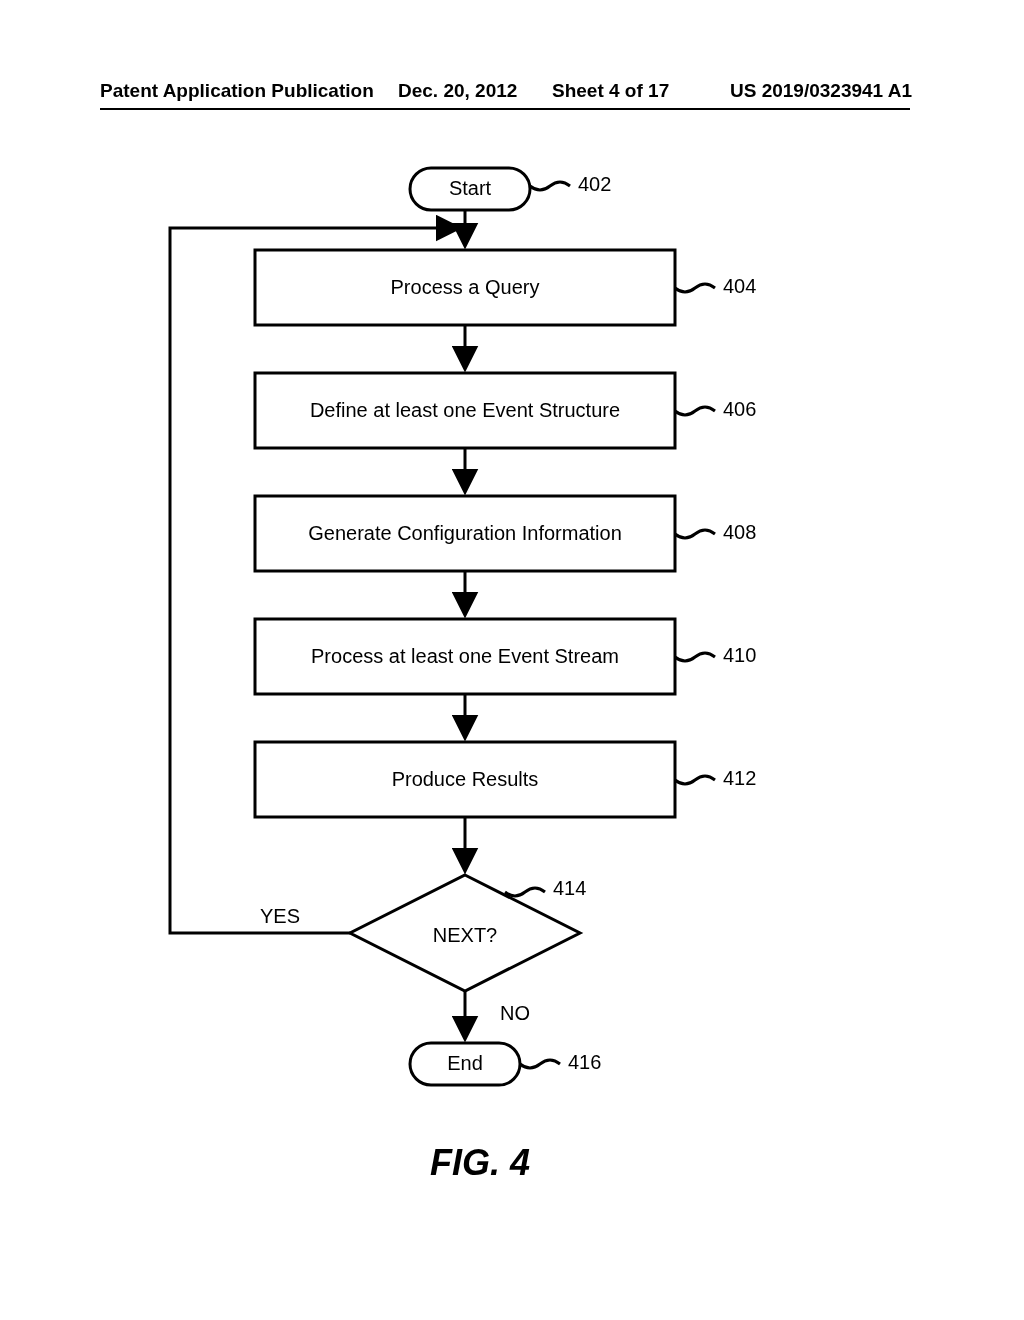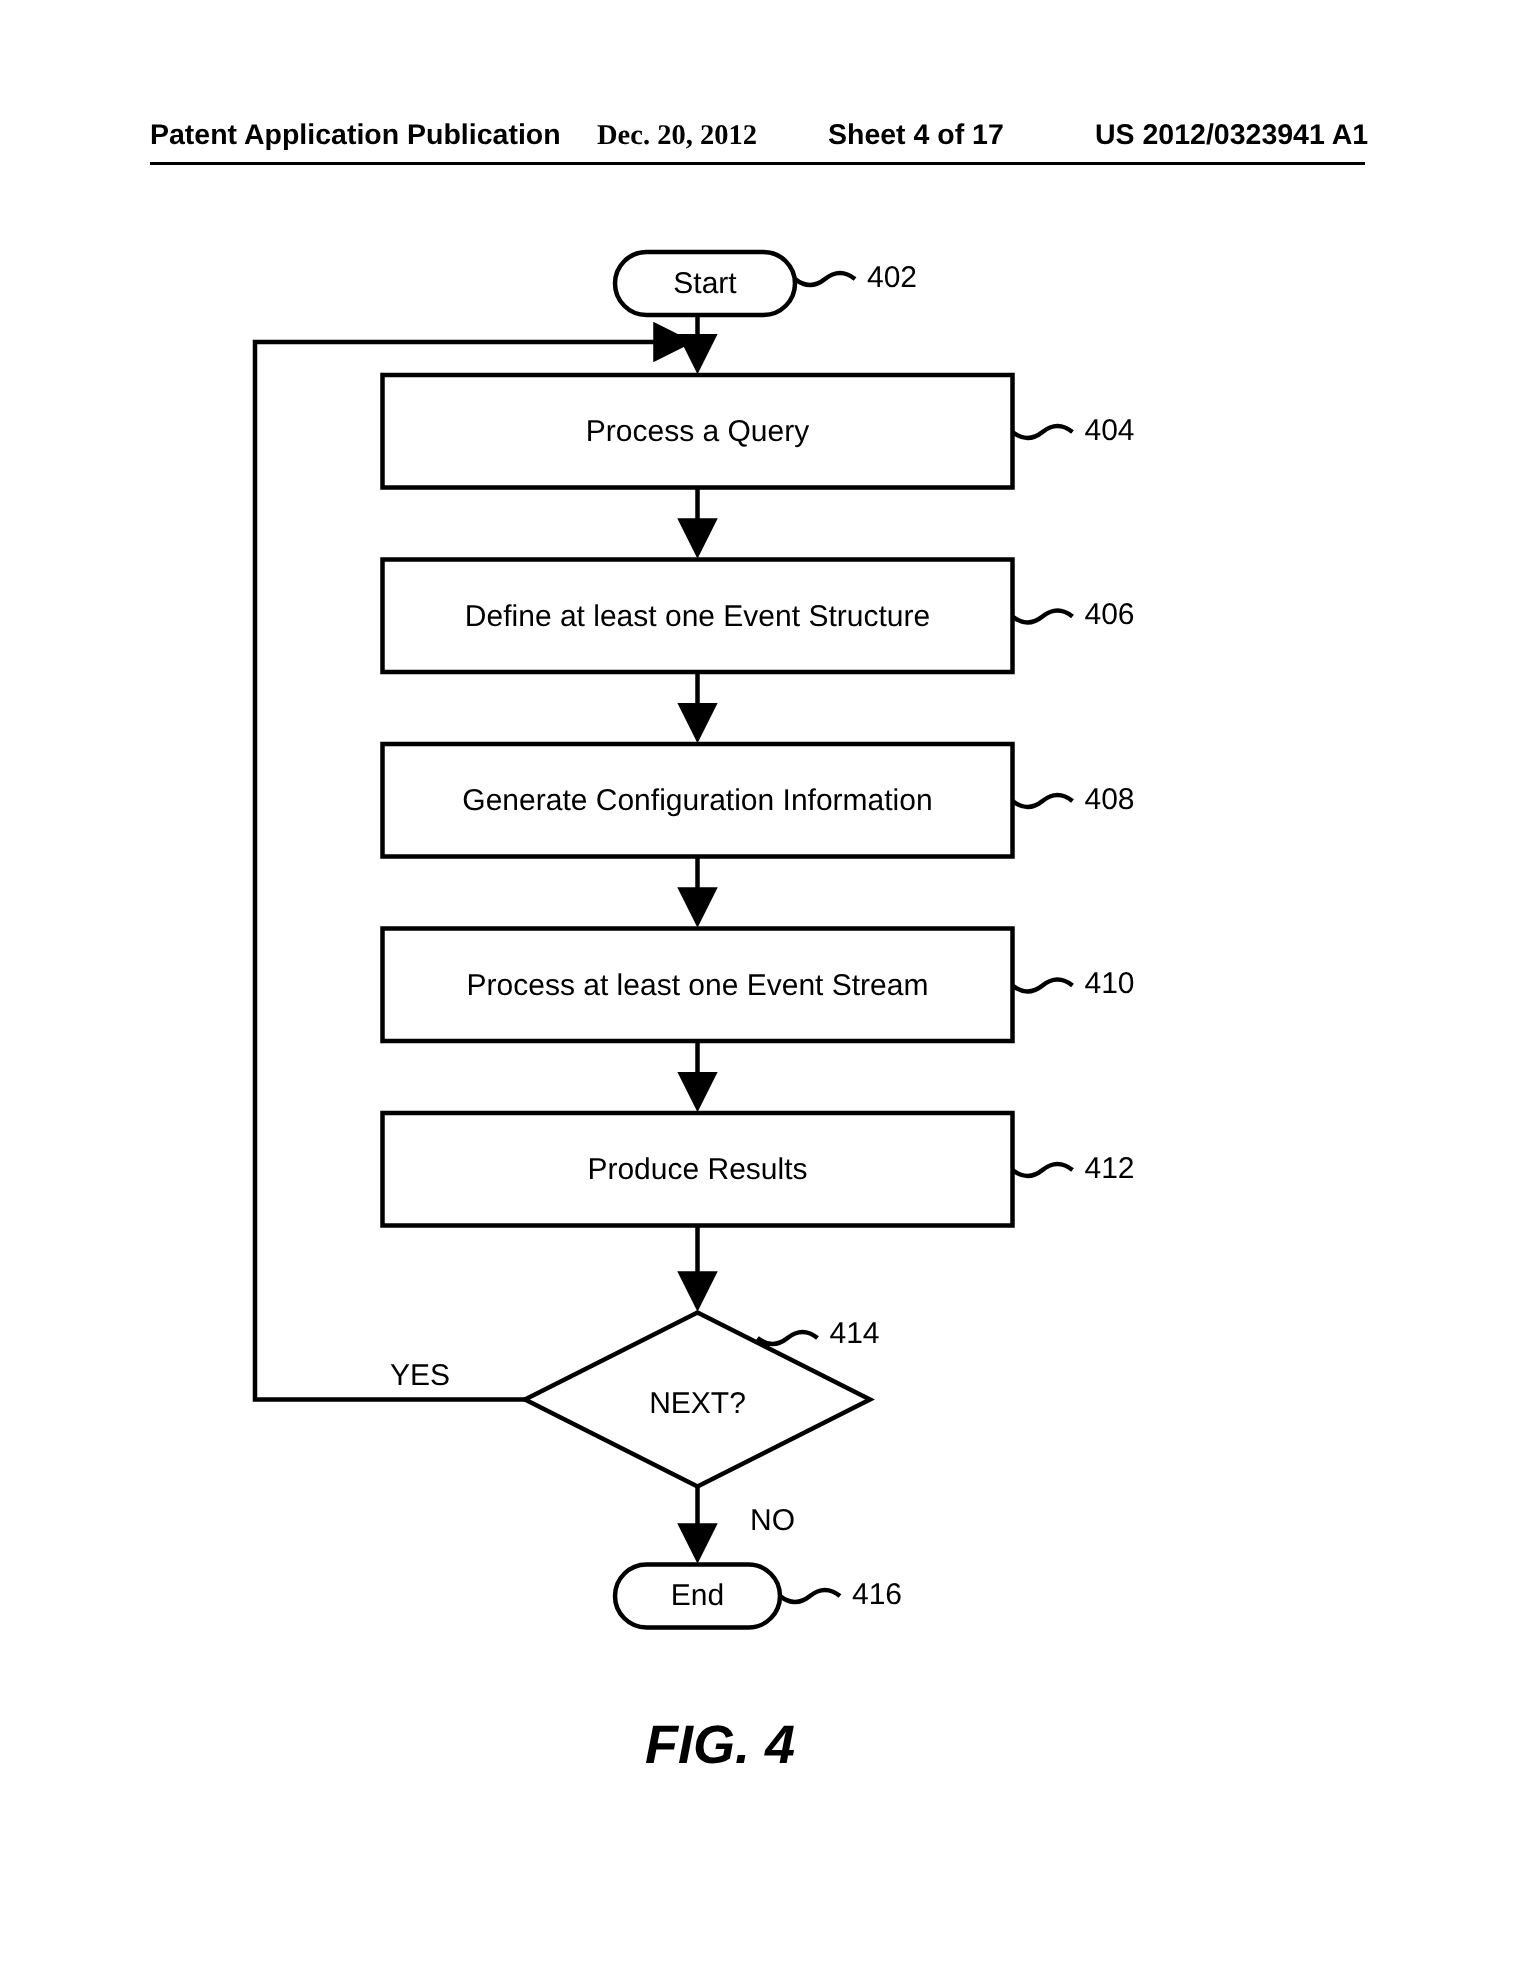--- a/index.html
+++ b/index.html
@@ -20,21 +20,20 @@
     font-weight: bold;
   }
   .header .pub {
     position: absolute;
     left: 100px;
     text-align: center;
   }
   .header .date {
     position: absolute;
     left: 398px;
-    font-family: Liberation Serif, serif;
   }
   .header .sheet {
     position: absolute;
     left: 552px;
   }
   .header .num {
     position: absolute;
     left: 730px;
   }
   .header-line {
@@ -72,21 +71,21 @@
     text-anchor: middle;
   }
 </style>
 </head>
 <body>
 
 <div class="header">
   <span class="pub">Patent Application Publication</span>
   <span class="date">Dec. 20, 2012</span>
   <span class="sheet">Sheet 4 of 17</span>
-  <span class="num">US 2012/0323941 A1</span>
+  <span class="num">US 2019/0323941 A1</span>
 </div>
 <div class="header-line"></div>
 
 <svg width="1024" height="1200" viewBox="0 0 1024 1200" style="position:absolute; top:120px; left:0;">
 
   <defs>
     <marker id="arrow" viewBox="0 0 12 12" refX="10" refY="6" markerWidth="9" markerHeight="9" orient="auto-start-reverse">
       <path d="M 0 0 L 12 6 L 0 12 z" fill="#000"></path>
     </marker>
   </defs>

